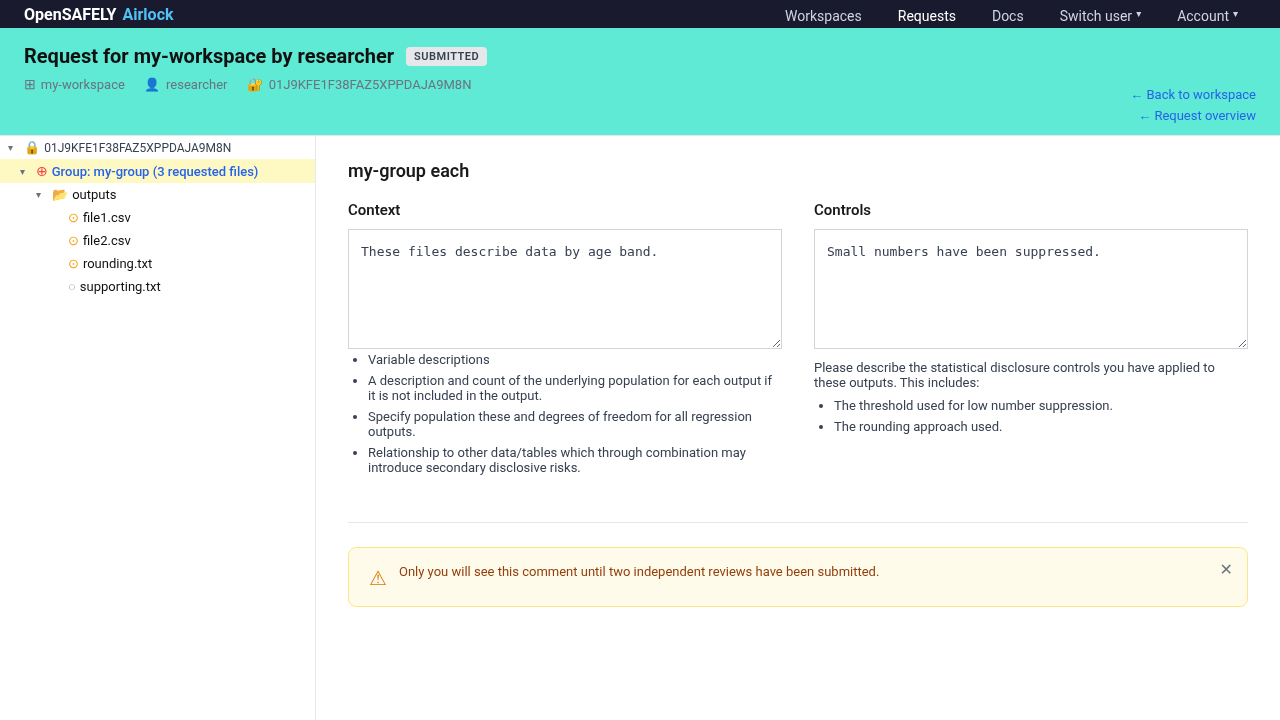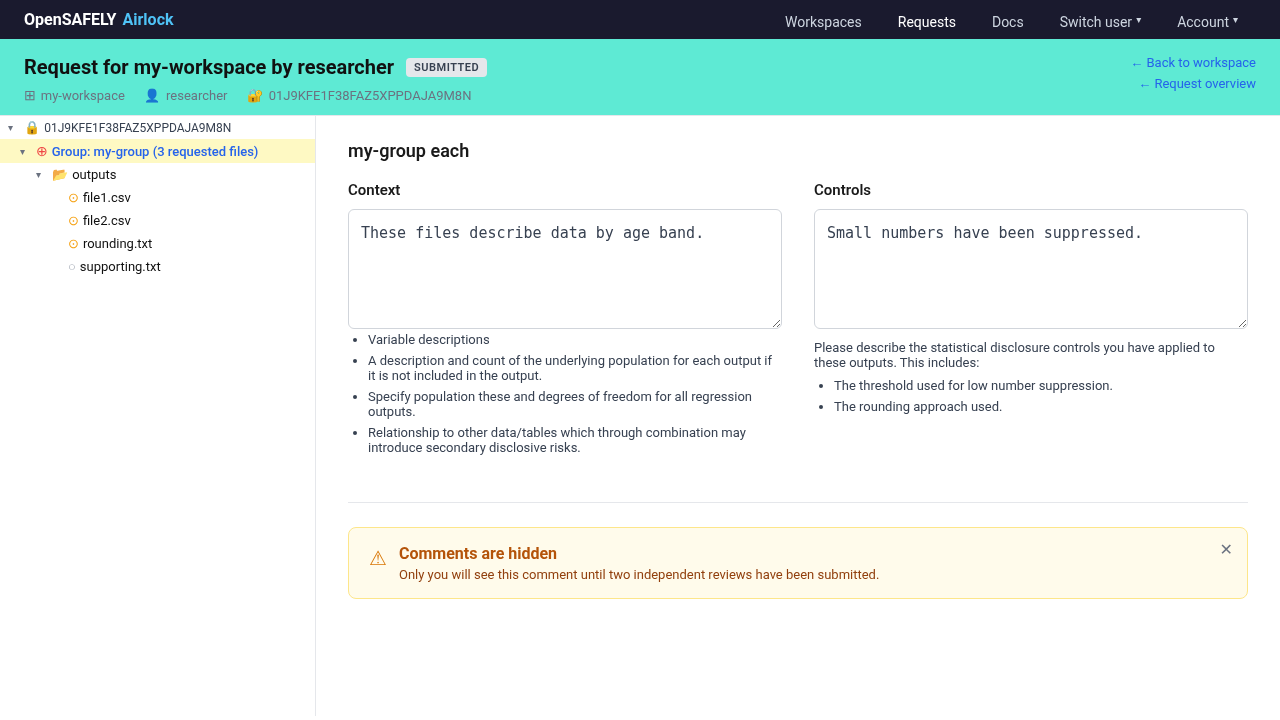--- a/index.html
+++ b/index.html
@@ -1,20 +1,20 @@
 <!DOCTYPE html>
 <html><head>
   <meta charset="utf-8">
   <style>
     * { margin: 0; padding: 0; box-sizing: border-box; }
     body { font-family: -apple-system, BlinkMacSystemFont, 'Segoe UI', Roboto, sans-serif; font-size: 14px; color: #1a1a1a; background: #fff; }
 
     
     .navbar {
-      display: flex; align-items: center; background: #1a1a2e; height: 39px;
+      display: flex; align-items: center; background: #1a1a2e; height: 28px;
       padding: 0 24px; gap: 0;
     }
     .nav-brand { display: flex; align-items: center; gap: 6px; margin-right: auto; }
     .nav-brand-open { color: #fff; font-weight: 700; font-size: 16px; }
     .nav-brand-airlock { color: #4fc3f7; font-weight: 700; font-size: 16px; }
     .nav-link {
       color: #cdd5e0; font-size: 14px; padding: 16px 18px; height: 44px;
       display: flex; cursor: pointer; text-decoration: none;
       gap: 4px;
     }
@@ -29,21 +29,21 @@
     }
     .page-header-left {}
     .page-title-row { display: flex; align-items: center; gap: 12px; margin-bottom: 8px; }
     .page-title { font-size: 20px; font-weight: 700; color: #111; }
     .status-badge {
       background: #e5e7eb; color: #374151; font-size: 11px; font-weight: 600;
       padding: 3px 8px; border-radius: 4px; letter-spacing: 0.5px;
     }
     .page-meta { display: flex; gap: 20px; color: #6b7280; font-size: 13px; }
     .meta-item { display: flex; align-items: center; gap: 5px; }
-    .page-header-right { display: flex; flex-direction: column; align-items: flex-end; gap: 6px; }
+    .page-header-right { display: flex; flex-direction: column; align-items: flex-end; gap: 6px; margin-top: 43px; }
     .back-link { color: #2563eb; font-size: 13px; text-decoration: none; cursor: pointer; }
 
     
     .main-layout { display: flex; height: calc(720px - 44px - 76px); }
 
     
     .sidebar {
       width: 316px; min-width: 316px; border-right: 1px solid #e5e7eb;
       overflow-y: auto; background: #fff;
     }
@@ -63,22 +63,22 @@
     .indent-3 { padding-left: 52px; }
 
     
     .content { flex: 1; overflow-y: auto; padding: 24px 32px; }
     .group-title { font-size: 18px; font-weight: 600; margin-bottom: 20px; }
 
     .two-col { display: grid; grid-template-columns: 1fr 1fr; gap: 32px; margin-bottom: 41px; }
     .col-section {}
     .col-label { font-size: 15px; font-weight: 600; margin-bottom: 10px; }
     .col-textarea {
-      width: 100%; border: 1px solid #d1d5db; border-radius: 6px;
-      padding: 12px; font-size: 15px; color: #374151; resize: vertical;
+      width: 100%; border: 1px solid #d1d5db; border-radius: 0;
+      padding: 12px; font-size: 13px; color: #374151; resize: vertical;
       min-height: 120px; background: #fff; line-height: 1.5;
     }
     .col-help { font-size: 13px; color: #374151; margin-top: 8px; margin-bottom: 8px; }
     .col-list { margin-left: 20px; }
     .col-list li { font-size: 13px; color: #374151; margin-bottom: 6px; list-style: disc; }
 
     
     .comments-banner {
       background: #fffbeb; border: 1px solid #fde68a; border-radius: 8px;
       padding: 16px 20px; display: flex; align-items: flex-start; gap: 12px;
@@ -225,19 +225,18 @@
           <li>The rounding approach used.</li>
         </ul>
       </div>
     </div>
 
     <hr class="divider">
 
     <div class="comments-banner">
       <span class="comments-banner-icon">⚠</span>
       <div class="comments-banner-text">
-        <div class="comments-banner-title">Comments are hidden</div>
         <div class="comments-banner-sub">Only you will see this comment until two independent reviews have been submitted.</div>
       </div>
       <button class="comments-close">✕</button>
     </div>
   </div>
 </div>
 
 </body></html>

